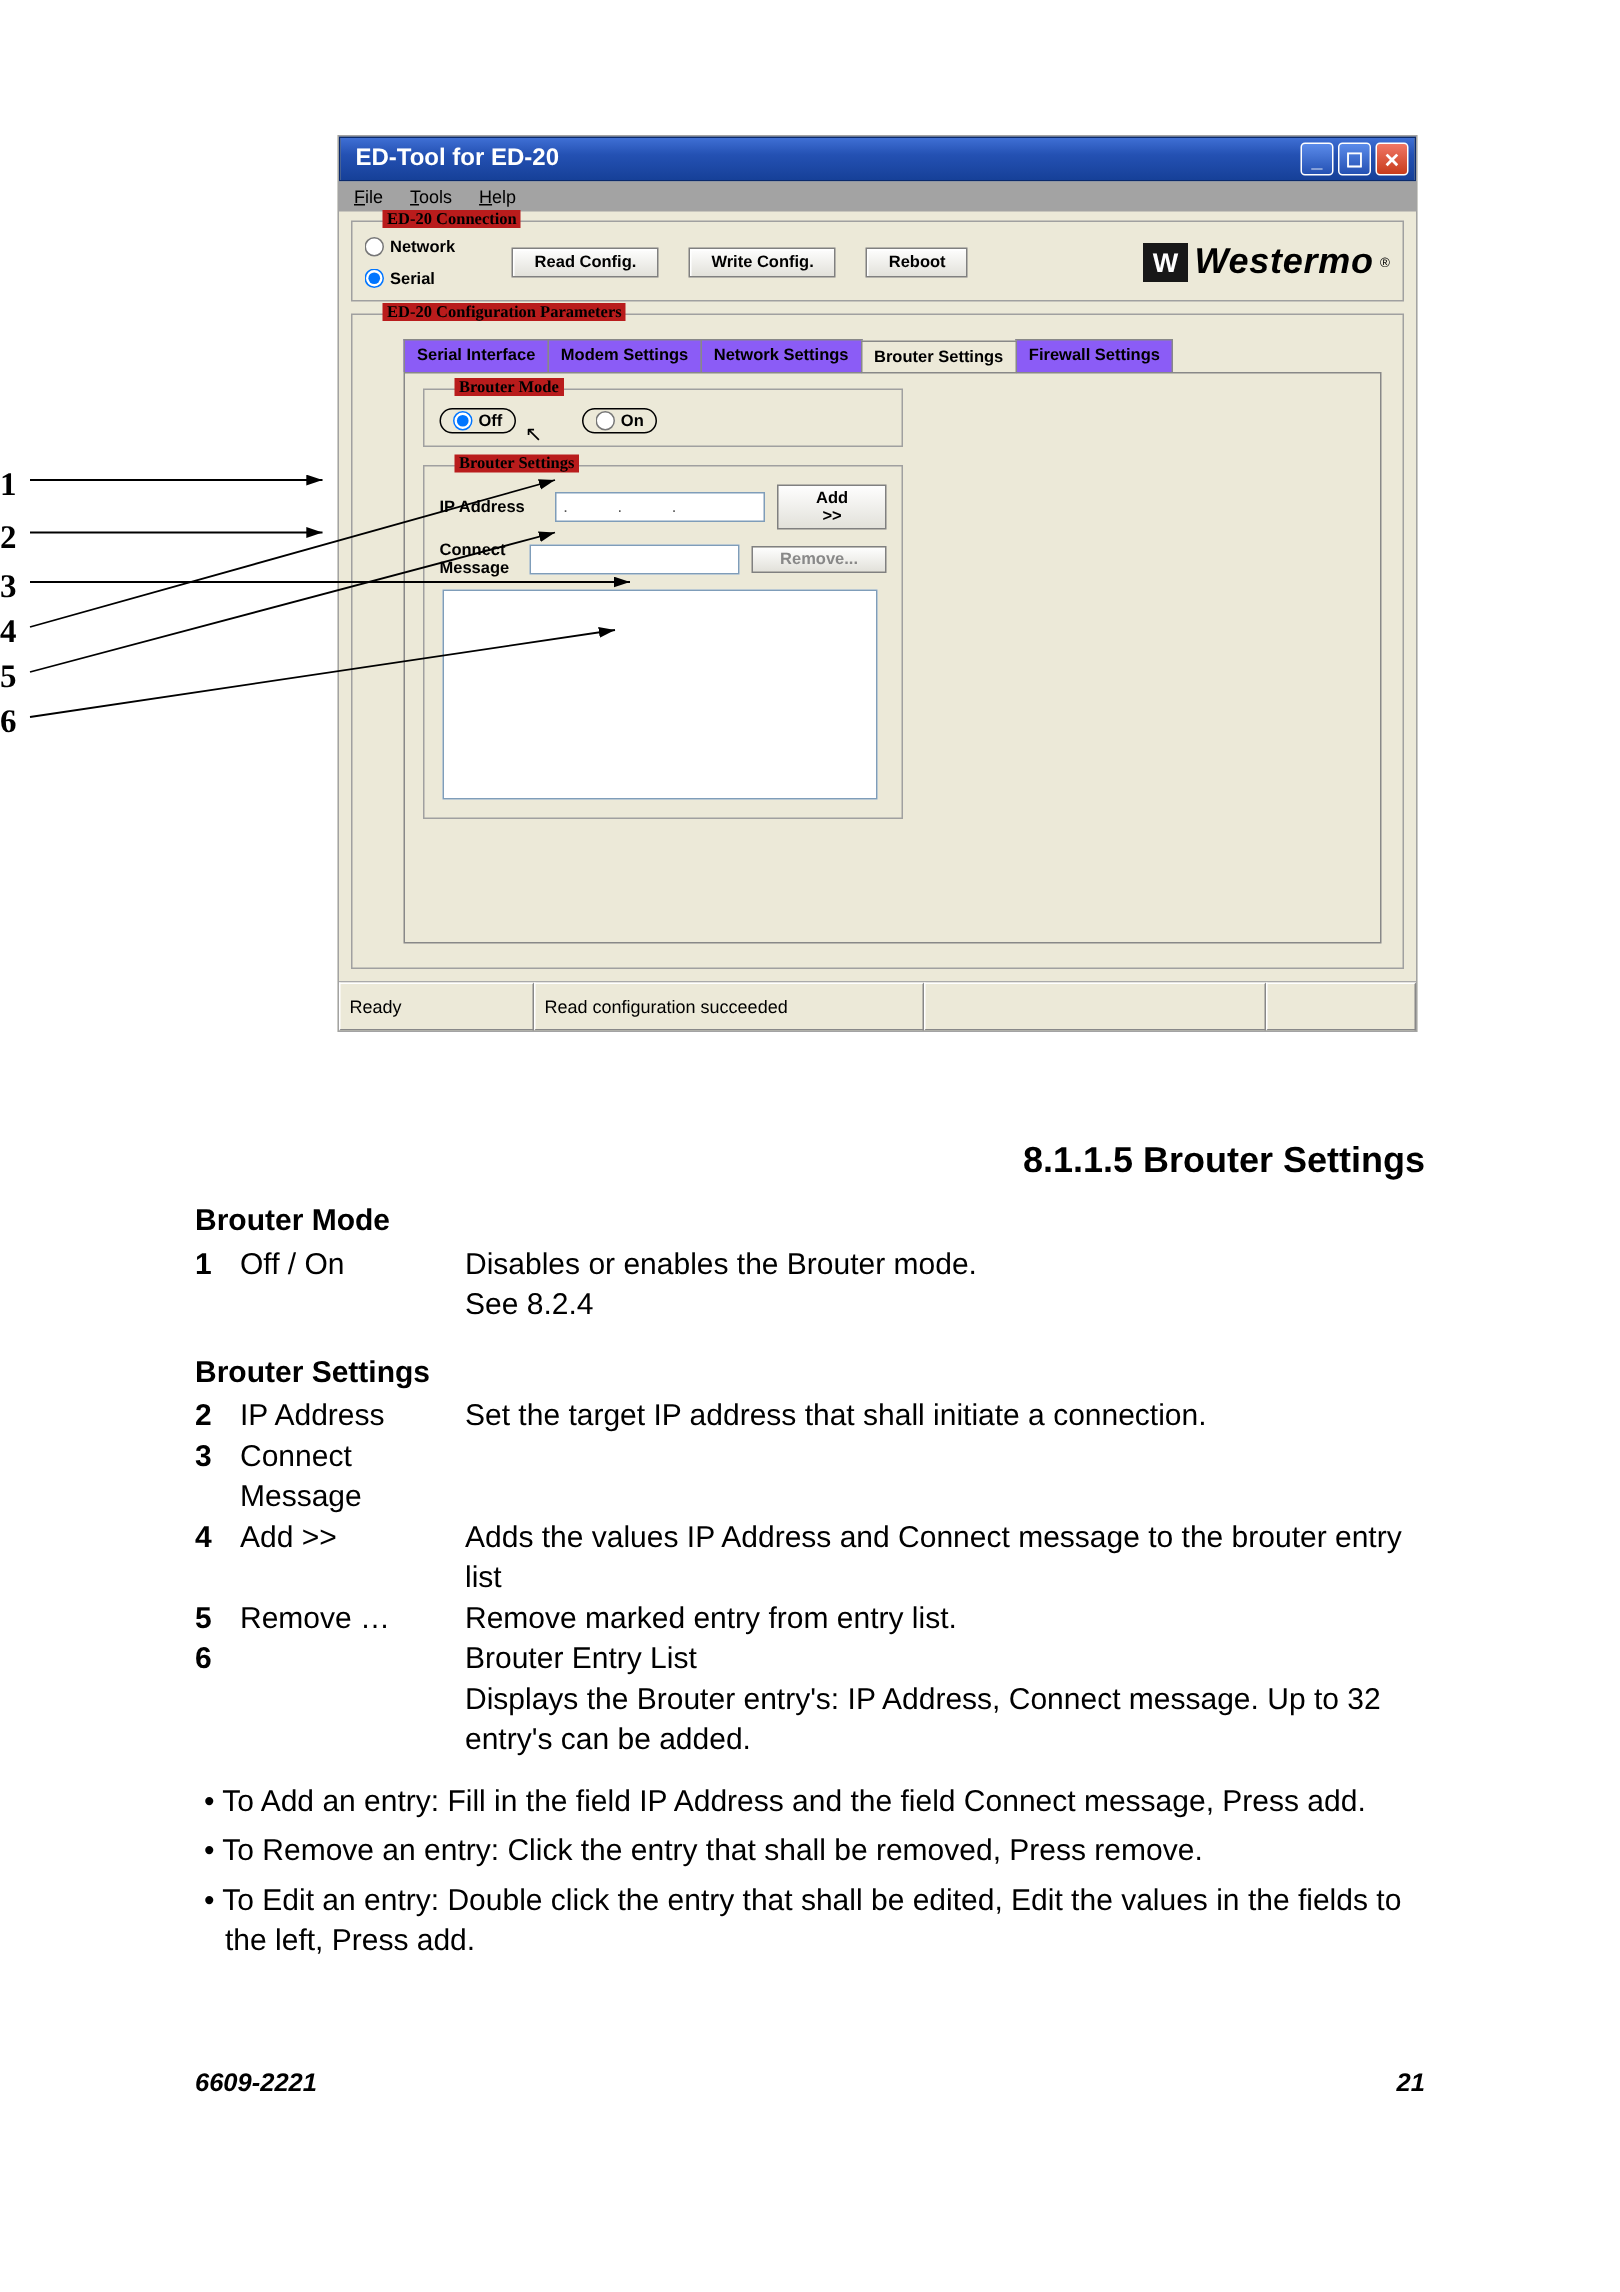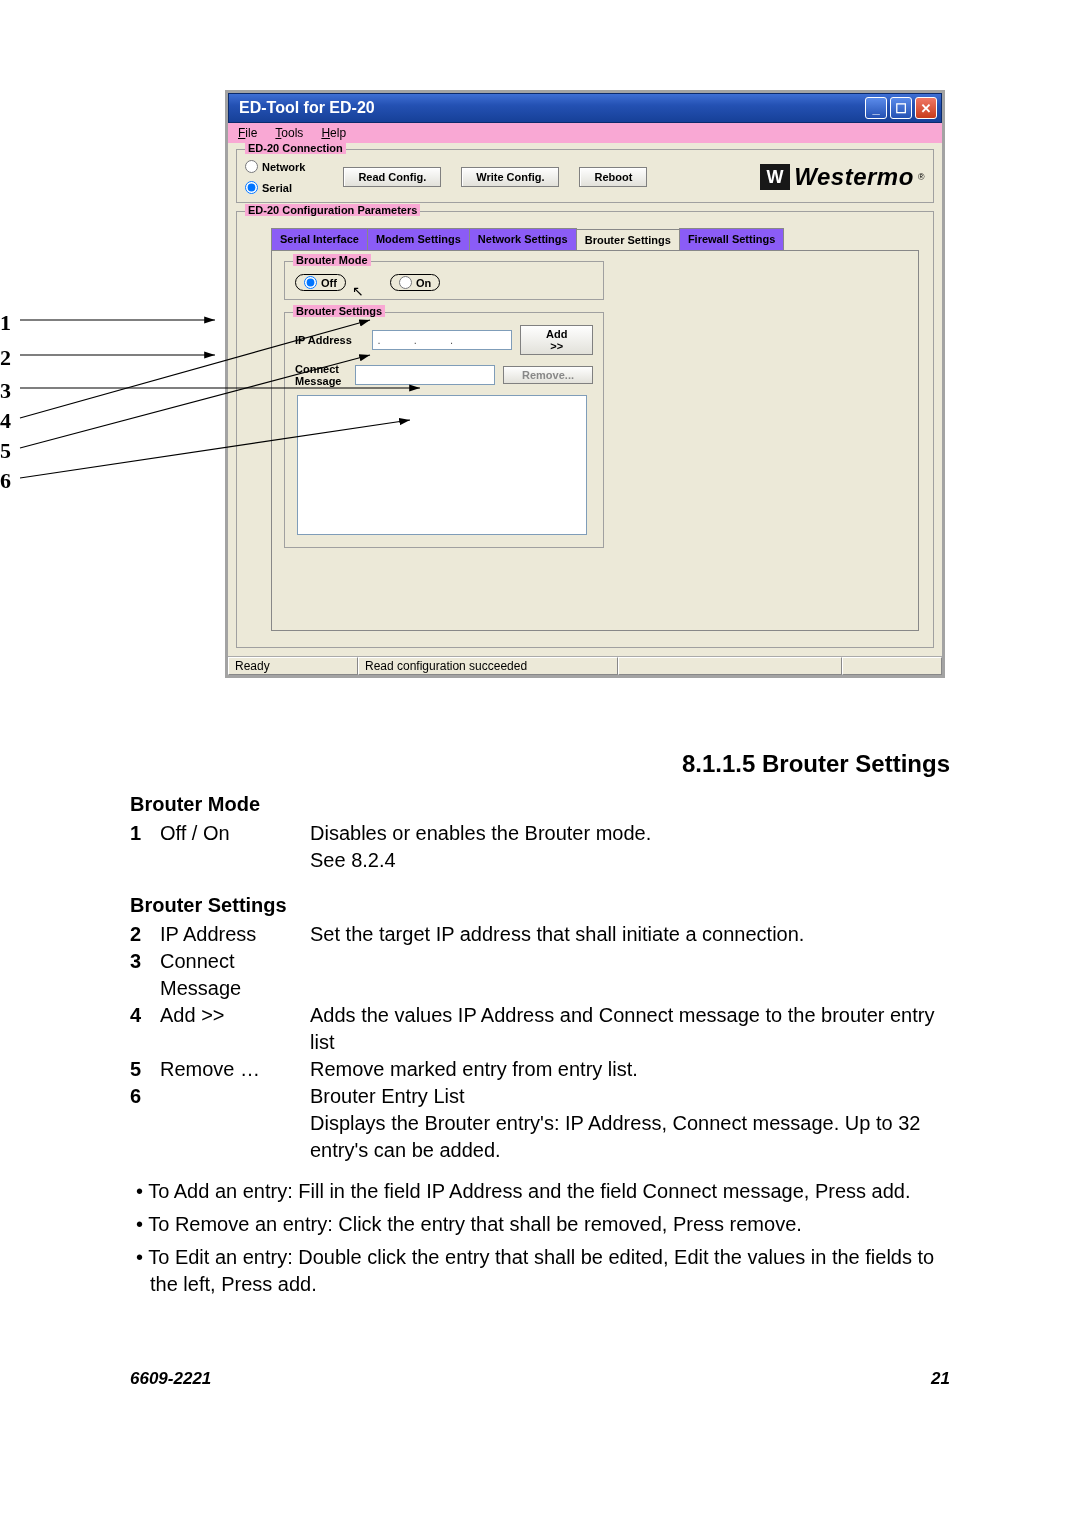--- a/index.html
+++ b/index.html
@@ -12,21 +12,21 @@
   }
   .page-content {
     padding: 90px 130px 60px 130px;
     position: relative;
   }
   
   .app-window {
     position: relative;
     margin-left: 95px;
     width: 720px;
-    border: 3px solid #a3a3a3;
+    border: 1px solid #a3a3a3;
     background: #ece9d8;
     font-size: 12px;
     font-family: Tahoma, Arial, sans-serif;
   }
   
   .titlebar {
     background: linear-gradient(to bottom, #3f6fd4 0%, #2451b3 40%, #164098 100%);
     color: #fff;
     height: 30px;
     display: flex;
@@ -53,38 +53,39 @@
   }
   .tb-close {
     background: linear-gradient(to bottom,#f07765,#c83c1c);
   }
   
   .menu {
     display:flex;
     gap: 18px;
     padding: 3px 10px;
     font-size: 12px;
-    background:#f9a8d4;
+    background:#a3a3a3;
   }
   .menu span { cursor:pointer; }
   .menu .ul { text-decoration: underline; }
   
   .group {
     border: 1px solid #a0a0a0;
     margin: 6px 8px 8px 8px;
     padding: 10px 8px 8px 8px;
     position: relative;
   }
   .group-title {
     position:absolute;
-    left:8px; top:-8px;
-    background:#f9a8d4;
+    left:20px; top:-8px;
+    background:#b91c1c;
     font-size:11px;
     font-weight:bold;
     padding: 0 3px;
+    font-family: Liberation Serif, serif;
   }
   .conn-row { display:flex; align-items:center; gap:10px; }
   .conn-radios { display:flex; flex-direction:column; gap:8px; font-size:11px; font-weight:bold; }
   .radio { display:flex; align-items:center; gap:4px; }
   .radio input { margin:0; }
   .button-like {
     border: 1px solid #808080;
     background: linear-gradient(to bottom,#fefefe,#e2e1da);
     padding: 3px 14px;
     font-size:11px;
@@ -171,21 +172,21 @@
   .statusbar {
     display:flex;
     border-top:1px solid #aaa;
     background:#ece9d8;
     font-size:12px;
   }
   .status-cell {
     border:1px solid #fff;
     border-right-color:#888; border-bottom-color:#888;
     padding:2px 6px;
-    height:18px;
+    height:32px;
     display:flex;align-items:center;
   }
   .status-cell.c1{width:130px;}
   .status-cell.c2{width:260px;}
   .status-cell.c3{flex:1;}
   .status-cell.c4{width:100px;}
   
   .cursor-img {
     position:absolute;
     left: 88px;

